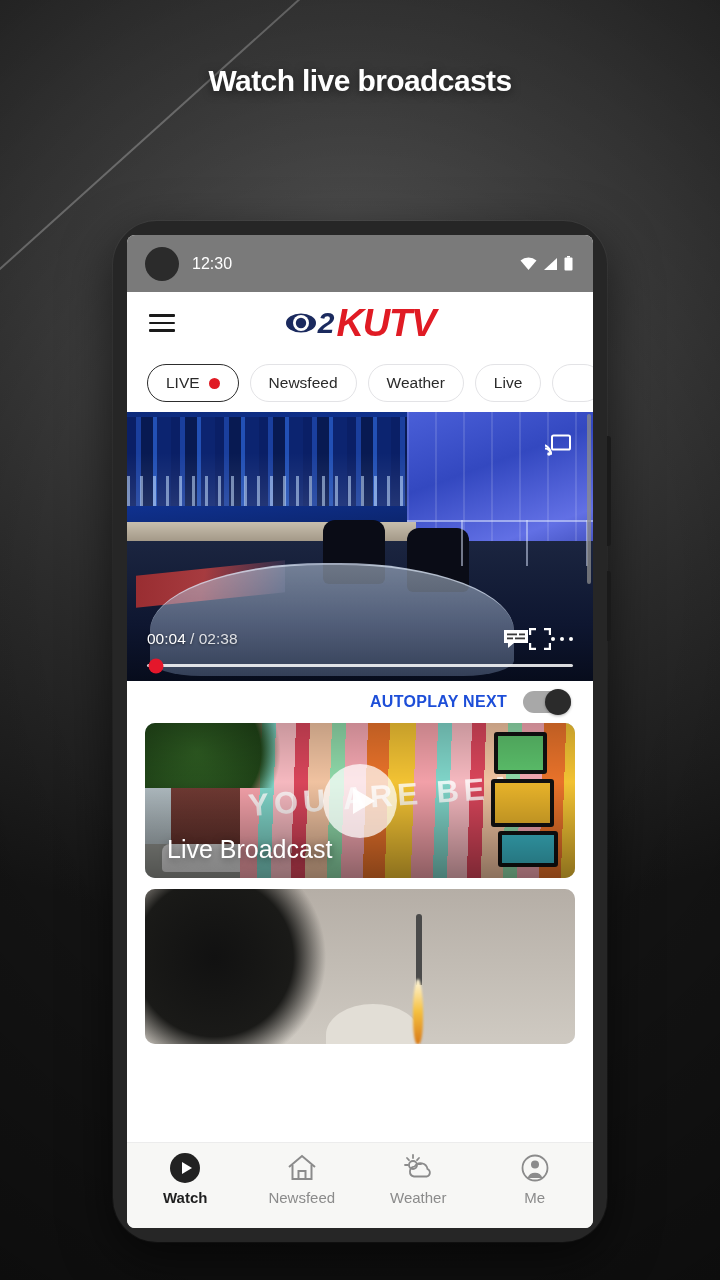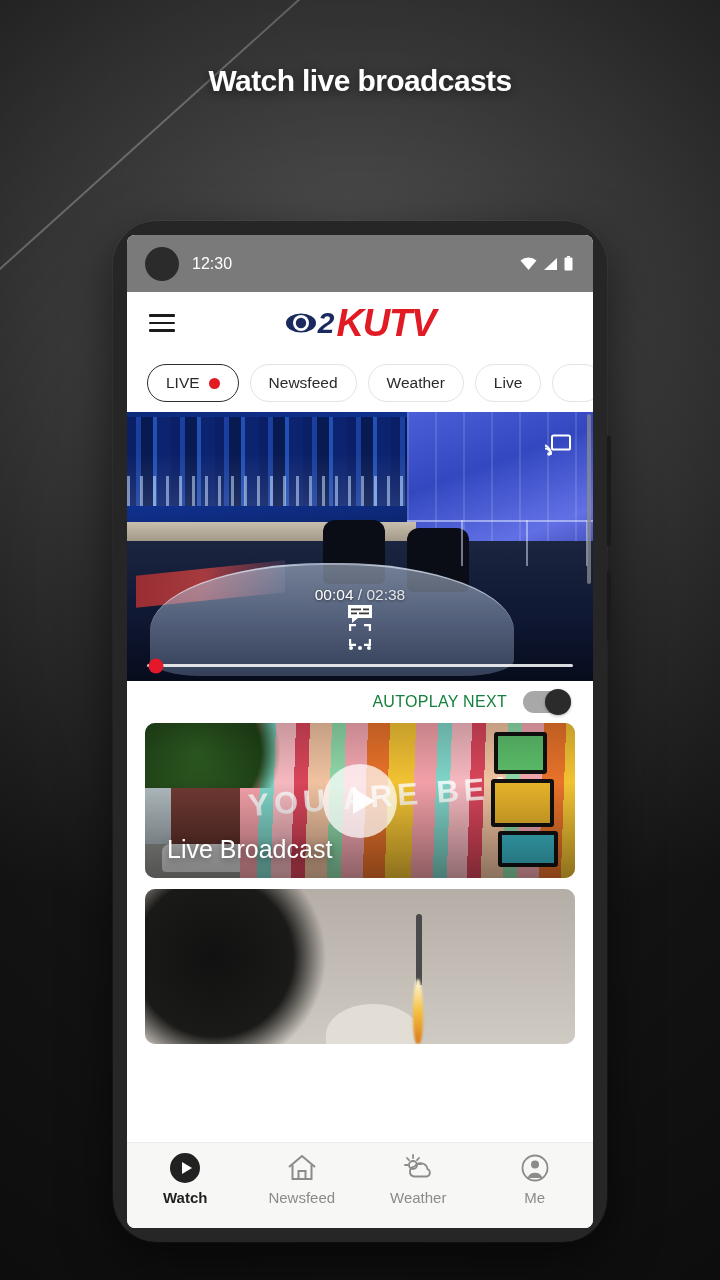--- a/index.html
+++ b/index.html
@@ -286,21 +286,20 @@
 
   .player-controls {
     position: absolute;
     left: 0; right: 0; bottom: 0;
     padding: 0 20px 14px 20px;
   }
   .pc-row {
     display: flex;
     align-items: center;
     margin-bottom: 14px;
-    flex-direction: column;
   }
   .pc-time {
     color: #ffffff;
     font-size: 15.5px;
     text-shadow: 0 1px 3px rgba(0,0,0,0.6);
   }
   .pc-time .total { opacity: 0.82; }
   .pc-spacer { flex: 1; }
   .pc-btn { cursor: pointer; display: flex; align-items: center; }
   .dots { display: flex; gap: 4.5px; }
@@ -342,23 +341,23 @@
   
   .autoplay-row {
     height: 42px;
     display: flex;
     align-items: center;
     justify-content: flex-end;
     gap: 16px;
     padding: 0 22px;
   }
   .autoplay-label {
-    color: #15803d;
+    color: #1d4ed8;
     font-size: 16px;
-    font-weight: normal;
+    font-weight: bold;
     letter-spacing: 0.3px;
   }
   .toggle {
     width: 48px; height: 22px;
     border-radius: 11px;
     background: #a8a8a8;
     position: relative;
     cursor: pointer;
   }
   .toggle-knob {

